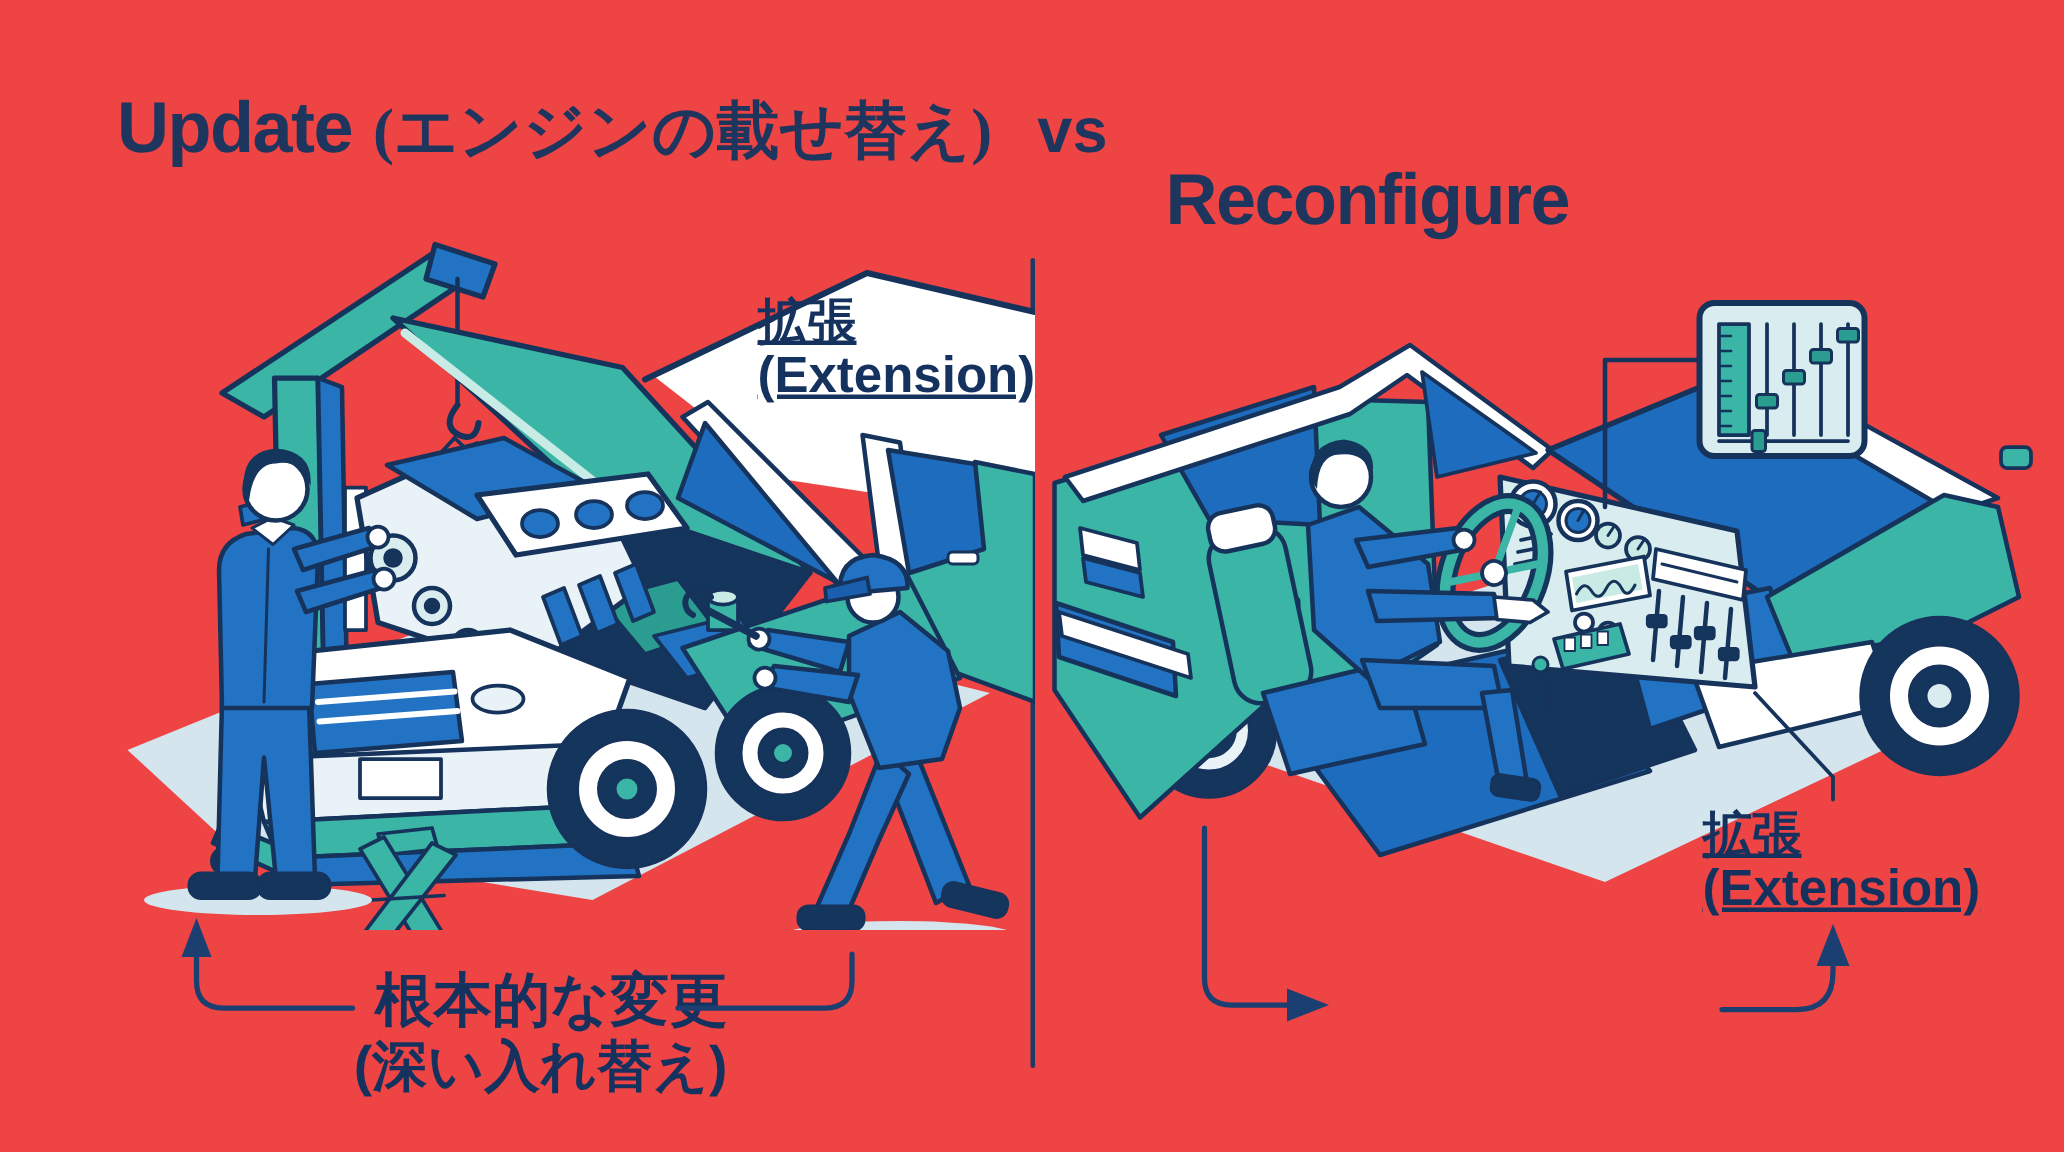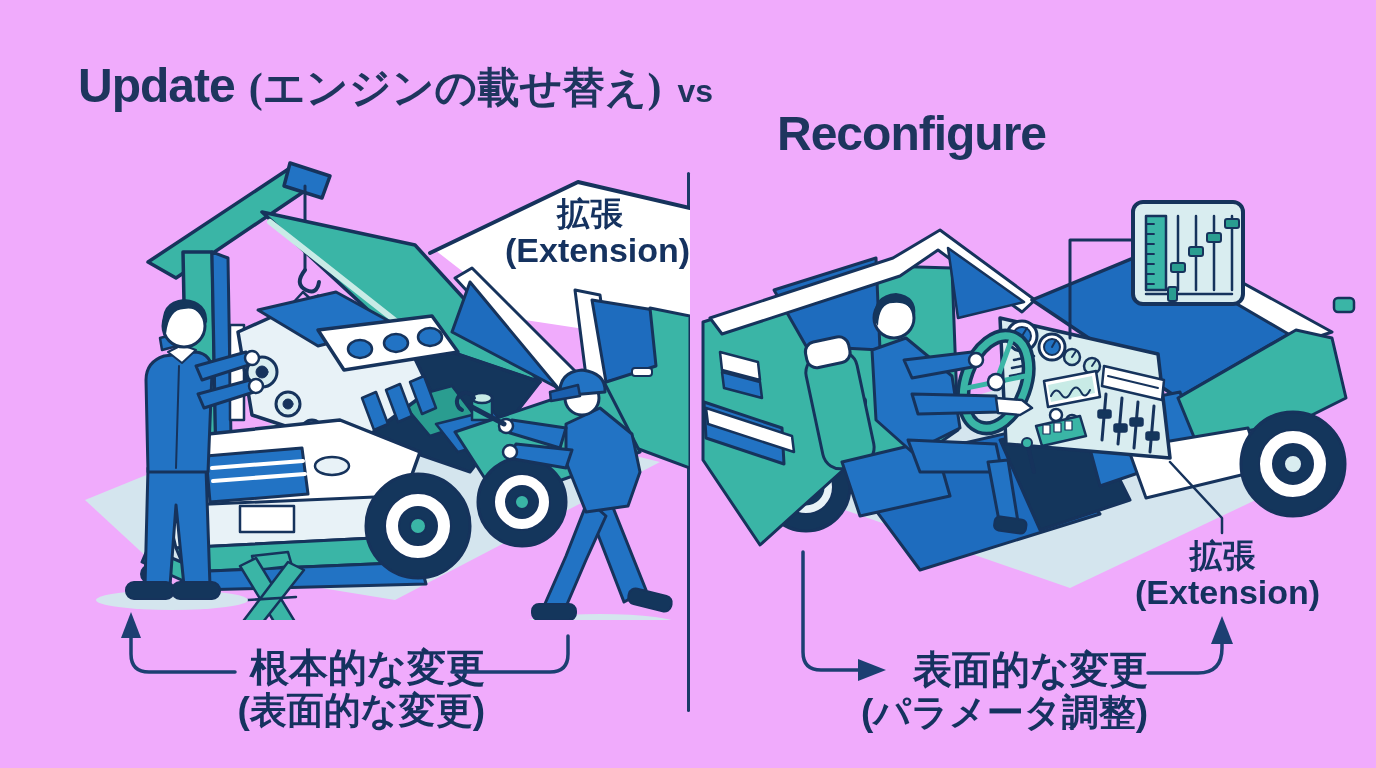--- a/index.html
+++ b/index.html
@@ -1,30 +1,30 @@
 <!DOCTYPE html>
 <html><head>
 <meta charset="utf-8">
 <style>
   html,body{margin:0;padding:0;}
   .stage{
     position:relative;
     width:1376px;height:768px;
-    background:#f0abfc;
+    background:#ef4444;
     overflow:hidden;
     font-family:"Liberation Sans","DejaVu Sans",sans-serif;
     color:#1e355e;
   }
   .title-row{position:absolute;display:flex;align-items:baseline;gap:14px;white-space:nowrap;}
   .t-en{font-size:48px;font-weight:bold;letter-spacing:-1px;color:#1e355e;}
   .t-jp{font-size:42px;font-weight:bold;color:#1e355e;font-family:Liberation Serif, serif;}
-  .t-vs{font-size:32px;font-weight:bold;margin-left:2px;color:#1e355e;}
+  .t-vs{font-size:42px;font-weight:bold;margin-left:16px;color:#1e355e;}
   .divider{position:absolute;left:687px;top:172px;width:3px;height:540px;background:#1b3a66;border-radius:2px;}
   .scene-svg{position:absolute;}
-  .ext-label{position:absolute;text-align:center;color:#15325f;line-height:1.08;}
+  .ext-label{position:absolute;color:#15325f;line-height:1.08;text-decoration:underline;}
   .ext-jp{font-size:33px;font-weight:bold;}
   .ext-en{font-size:34px;font-weight:bold;}
   .caption{position:absolute;text-align:right;color:#15325f;line-height:1.12;font-weight:bold;}
   .cap-1{font-size:39px;}
   .cap-2{font-size:37px;}
   .arrow-svg{position:absolute;overflow:visible;}
 </style>
 </head>
 <body>
 
@@ -336,25 +336,21 @@
     <div class="ext-jp">拡張</div>
     <div class="ext-en">(Extension)</div>
   </div>
   <div class="ext-label" style="left:1135px;top:538px;width:175px;">
     <div class="ext-jp">拡張</div>
     <div class="ext-en">(Extension)</div>
   </div>
 
   <div class="caption" style="left:205px;top:646px;width:280px;">
     <div class="cap-1">根本的な変更</div>
-    <div class="cap-2">(表面的な変更)</div>
-  </div>
-  <div class="caption" style="left:858px;top:648px;width:290px;">
-    <div class="cap-1">表面的な変更</div>
-    <div class="cap-2">(パラメータ調整)</div>
+    <div class="cap-2">(深い入れ替え)</div>
   </div>
 
   <svg class="arrow-svg" style="left:110px;top:600px;" width="470" height="90" viewBox="110 600 470 90">
     <g fill="none" stroke="#1c3f72" stroke-width="3.5" stroke-linecap="round">
       <path d="M131,636 L131,654 Q131,672 149,672 L235,672"></path>
       <path d="M452,672 L550,672 Q568,672 568,654 L568,636"></path>
     </g>
     <polygon points="131,612 121,638 141,638" fill="#1c3f72"></polygon>
   </svg>
 

